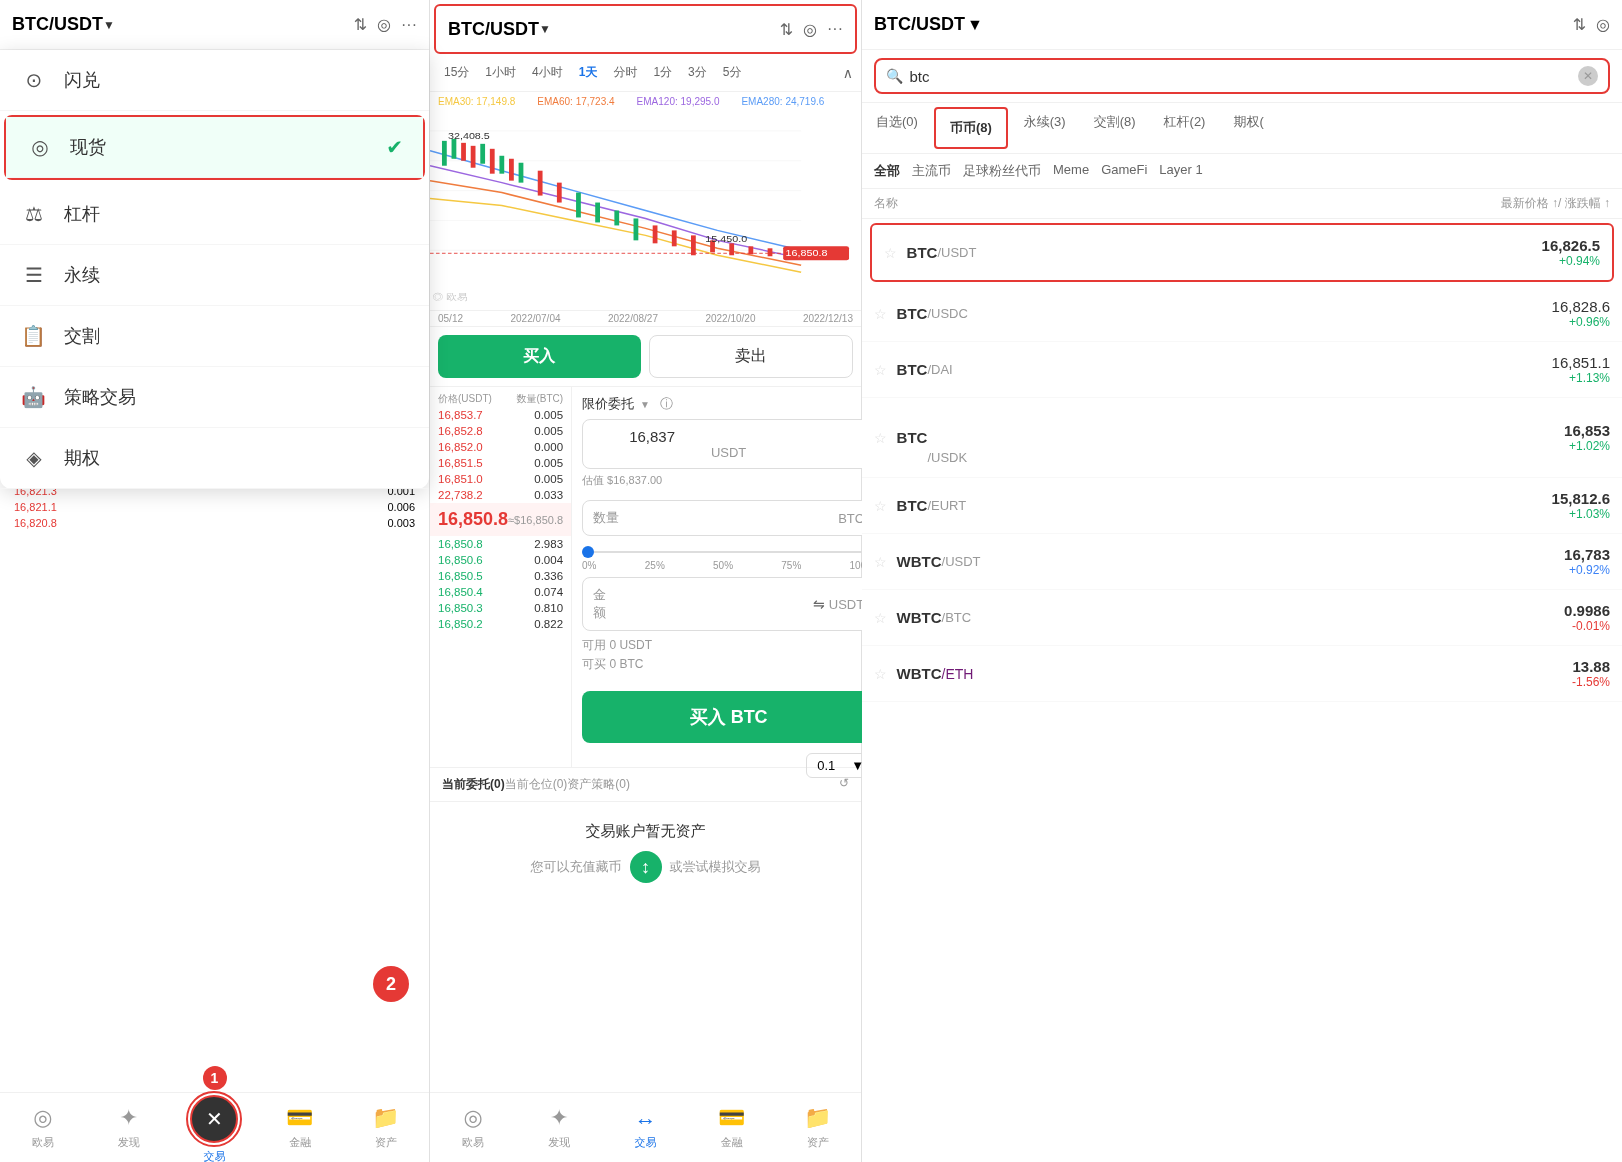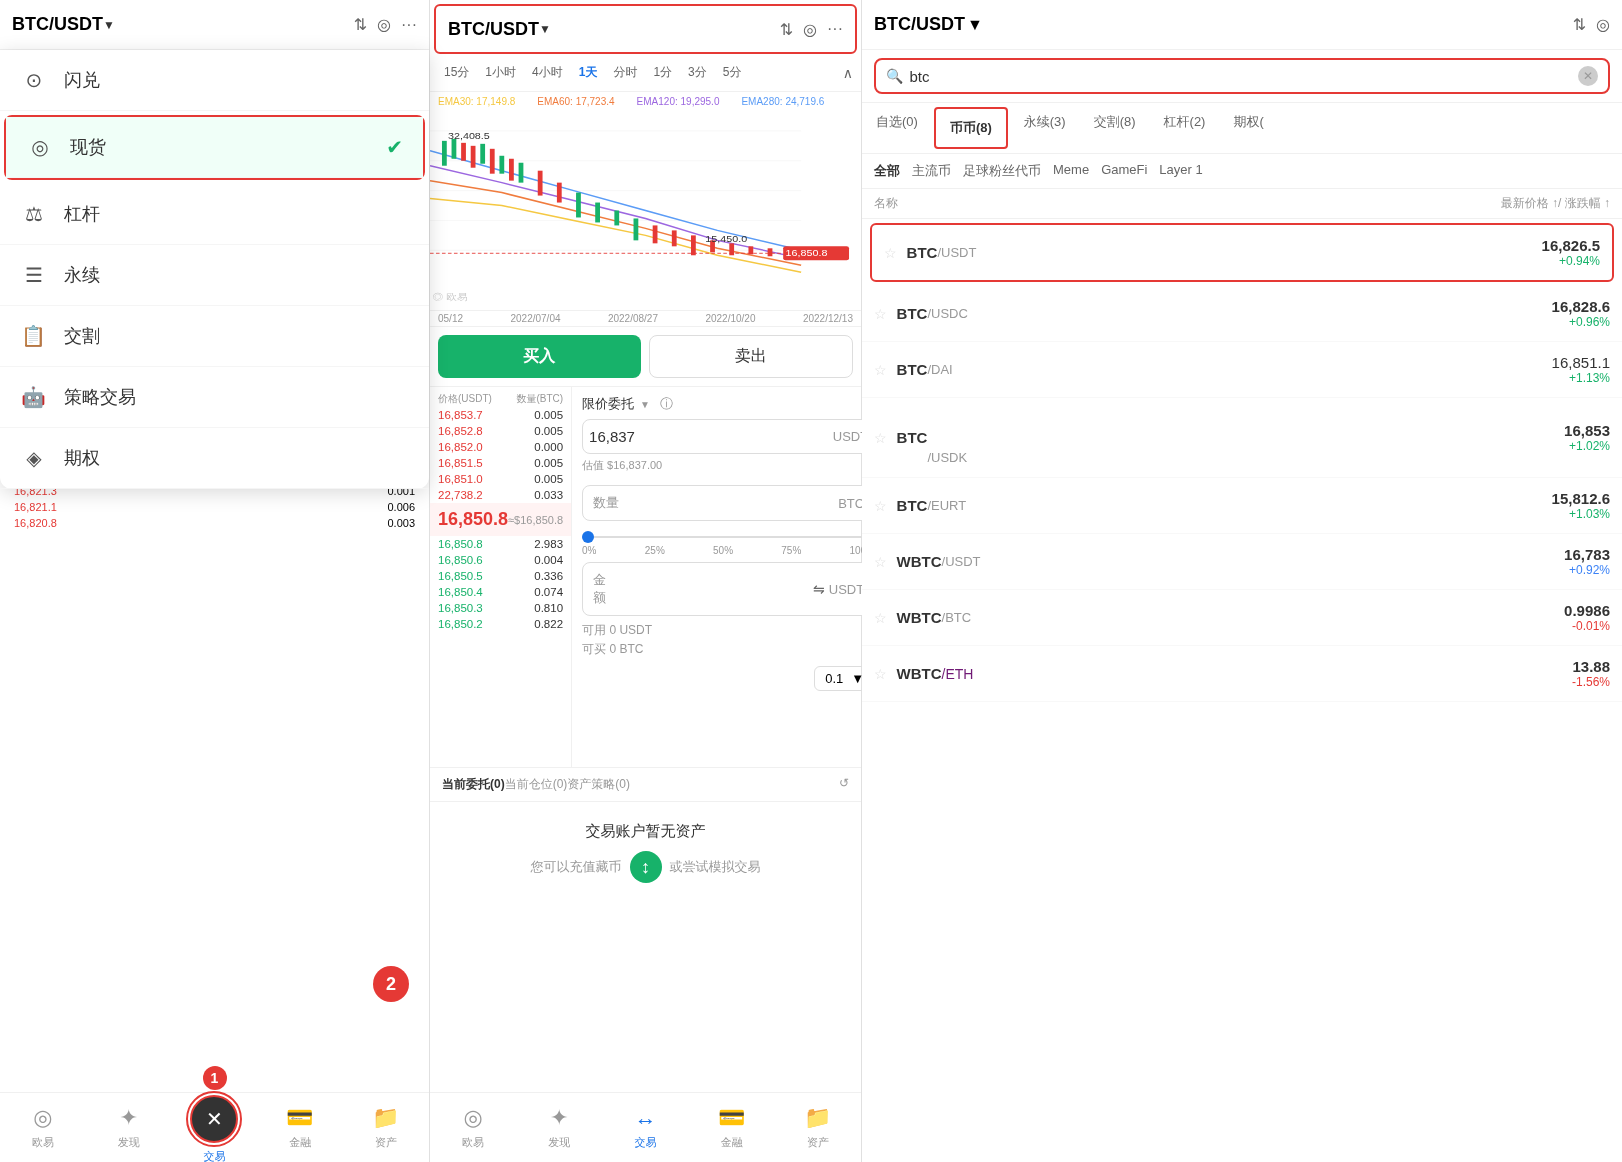--- a/index.html
+++ b/index.html
@@ -67,21 +67,21 @@
     .badge-num { position: absolute; right: 20px; bottom: 160px; width: 36px; height: 36px; background: #e53935; color: #fff; border-radius: 50%; display: flex; align-items: center; justify-content: center; font-size: 18px; font-weight: 700; }
 
     
     .bottom-nav { position: absolute; bottom: 0; left: 0; right: 0; display: flex; height: 70px; border-top: 1px solid #f0f0f0; background: #fff; }
     .nav-item { flex: 1; display: flex; flex-direction: column; align-items: center; justify-content: center; gap: 4px; cursor: pointer; font-size: 11px; color: #999; }
     .nav-item.active { color: #1a73e8; }
     .nav-icon { font-size: 22px; }
     .close-btn-circle { width: 48px; height: 48px; background: #333; border-radius: 50%; display: flex; align-items: center; justify-content: center; color: #fff; font-size: 20px; border: 2.5px solid #e53935; }
     .nav-item-trade { flex: 1; display: flex; flex-direction: column; align-items: center; justify-content: center; gap: 2px; cursor: pointer; font-size: 11px; color: #1a73e8; }
     .btn-buy-large { width: 100%; background: #17b26a; color: #fff; border: none; border-radius: 8px; padding: 14px; font-size: 18px; font-weight: 600; cursor: pointer; margin: 10px 0; }
-    .qty-selector { border: 1px solid #ddd; border-radius: 6px; padding: 4px 10px; font-size: 13px; display: flex; align-items: center; gap: 8px; }
+    .qty-selector { border: 1px solid #ddd; border-radius: 6px; padding: 4px 10px; font-size: 13px; display: flex; align-items: center; gap: 16px; }
 
     
     .search-bar { display: flex; align-items: center; gap: 8px; padding: 8px 12px; border-bottom: 1px solid #f0f0f0; }
     .search-input-wrap { flex: 1; display: flex; align-items: center; gap: 6px; border: 2px solid #e53935; border-radius: 8px; padding: 6px 10px; background: #fff; }
     .search-input { border: none; outline: none; font-size: 15px; flex: 1; color: #333; }
     .filter-tabs { display: flex; gap: 0; border-bottom: 1px solid #f0f0f0; overflow-x: auto; }
     .filter-tab { padding: 10px 14px; font-size: 13px; color: #666; cursor: pointer; white-space: nowrap; }
     .category-tabs { display: flex; gap: 12px; padding: 8px 12px; font-size: 13px; color: #666; border-bottom: 1px solid #f0f0f0; }
     .category-tab { cursor: pointer; }
     .category-tab.active { color: #333; font-weight: 600; }
@@ -468,21 +468,21 @@
 
     <div style="flex:1; padding: 8px 10px;">
       
       <div style="display:flex; align-items:center; gap:6px; margin-bottom:6px;">
         <span style="font-size:13px; color:#333;">限价委托</span>
         <span style="font-size:10px; color:#999;">▼</span>
         <span style="font-size:13px; color:#999; margin-left:4px;">ⓘ</span>
       </div>
 
       
-      <div style="display:flex; align-items:center; border:1px solid #ddd; border-radius:8px; padding:8px 6px; margin-bottom:4px; background:#fff;">
+      <div style="display:flex; align-items:center; border:1px solid #ddd; border-radius:8px; padding:8px 6px; margin-bottom:4px; background:#fff;flex-direction:column;">
         <input type="text" value="16,837" style="border: none; outline: none; font-size: 15px; flex: 1 1 0%; color: rgb(51, 51, 51); background: transparent;">
         <span style="font-size:13px; color:#999;">USDT</span>
       </div>
       <div style="font-size:11px; color:#999; margin-bottom:12px;">估值 $16,837.00</div>
 
       
       <div style="display:flex; align-items:center; border:1px solid #ddd; border-radius:8px; padding:8px 10px; margin-bottom:4px; background:#fff;">
         <span style="font-size:13px; color:#999; margin-right:8px;">数量</span>
         <input type="text" placeholder="" style="border: none; outline: none; font-size: 15px; flex: 1 1 0%; color: rgb(51, 51, 51); background: transparent;">
         <span style="font-size:13px; color:#999;">BTC</span>
@@ -507,20 +507,21 @@
       <div style="display:flex; align-items:center; border:1px solid #ddd; border-radius:8px; padding:8px 10px; margin-bottom:6px; background:#fff;">
         <span style="font-size:13px; color:#999; margin-right:8px;">金额</span>
         <input type="text" placeholder="" style="border: none; outline: none; font-size: 15px; flex: 1 1 0%; background: transparent;">
         <span style="font-size:14px; color:#666; margin-right:4px;">⇋</span>
         <span style="font-size:13px; color:#999;">USDT</span>
       </div>
 
       <div style="font-size:12px; color:#999; margin-bottom:2px;">可用 0 USDT</div>
       <div style="font-size:12px; color:#999; margin-bottom:8px;">可买 0 BTC</div>
 
+      <button class="btn-buy-large">买入 BTC</button>
 
       <div style="display:flex; align-items:center; justify-content:flex-end;">
         <div class="qty-selector">
           <span>0.1</span>
           <span>▼</span>
         </div>
       </div>
     </div>
   </div>
 
@@ -619,21 +620,21 @@
         <div style="font-size:15px;font-weight:600;color:#333;">16,826.5</div>
         <div style="font-size:12px;color:#17b26a;">+0.94%</div>
       </div>
     </div>
 
     <div class="coin-row">
       <span class="star-icon">☆</span>
       <span style="font-size:15px;font-weight:600;color:#333;">BTC</span>
       <span style="font-size:13px;color:#999;">/USDC</span>
       <div class="coin-price">
-        <div style="font-size:15px;font-weight:700;color:#333;">16,828.6</div>
+        <div style="font-size:15px;font-weight:400;color:#333;">16,828.6</div>
         <div style="font-size:12px;color:#17b26a;">+0.96%</div>
       </div>
     </div>
 
     <div class="coin-row">
       <span class="star-icon">☆</span>
       <span style="font-size:15px;font-weight:600;color:#333;">BTC</span>
       <span style="font-size:13px;color:#999;">/DAI</span>
       <div class="coin-price">
         <div style="font-size:15px;font-weight:400;color:#333;">16,851.1</div>

